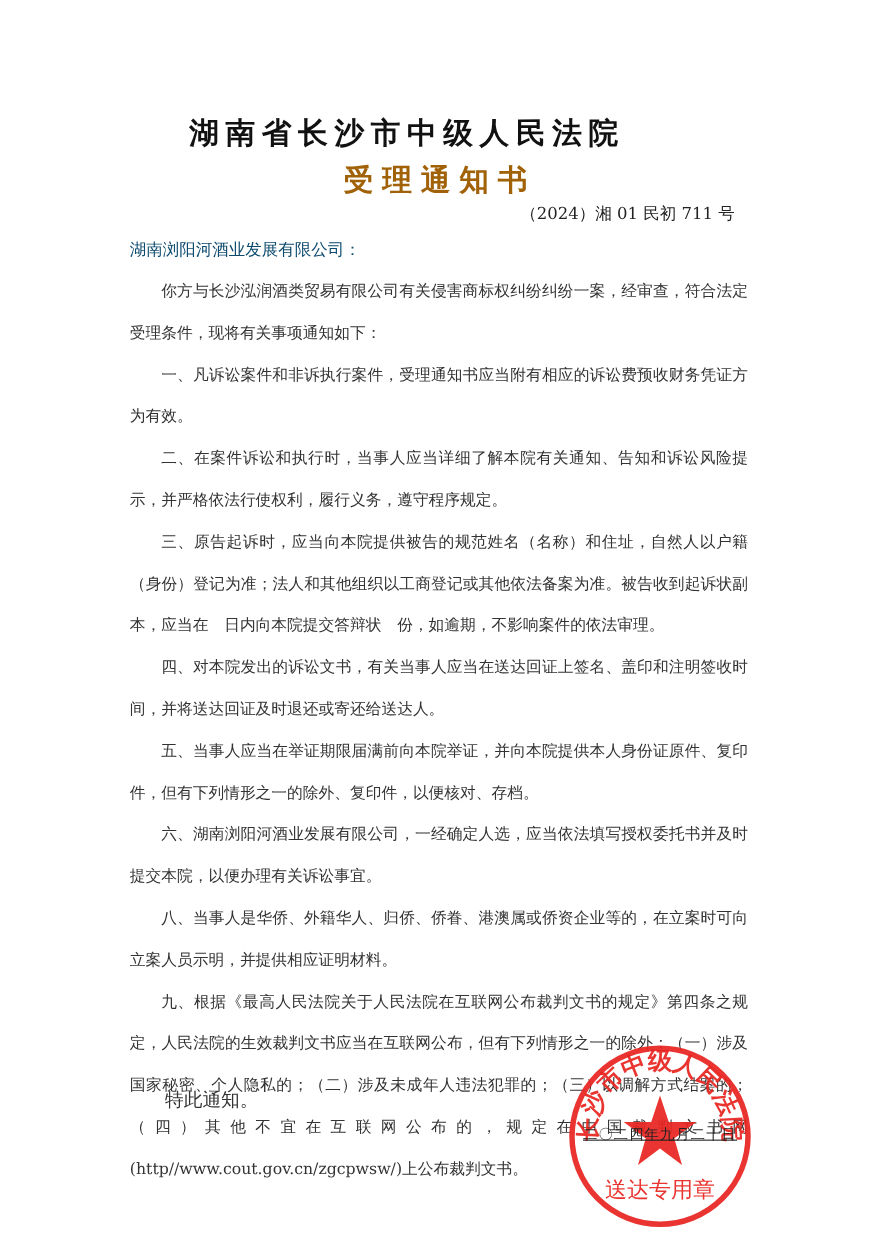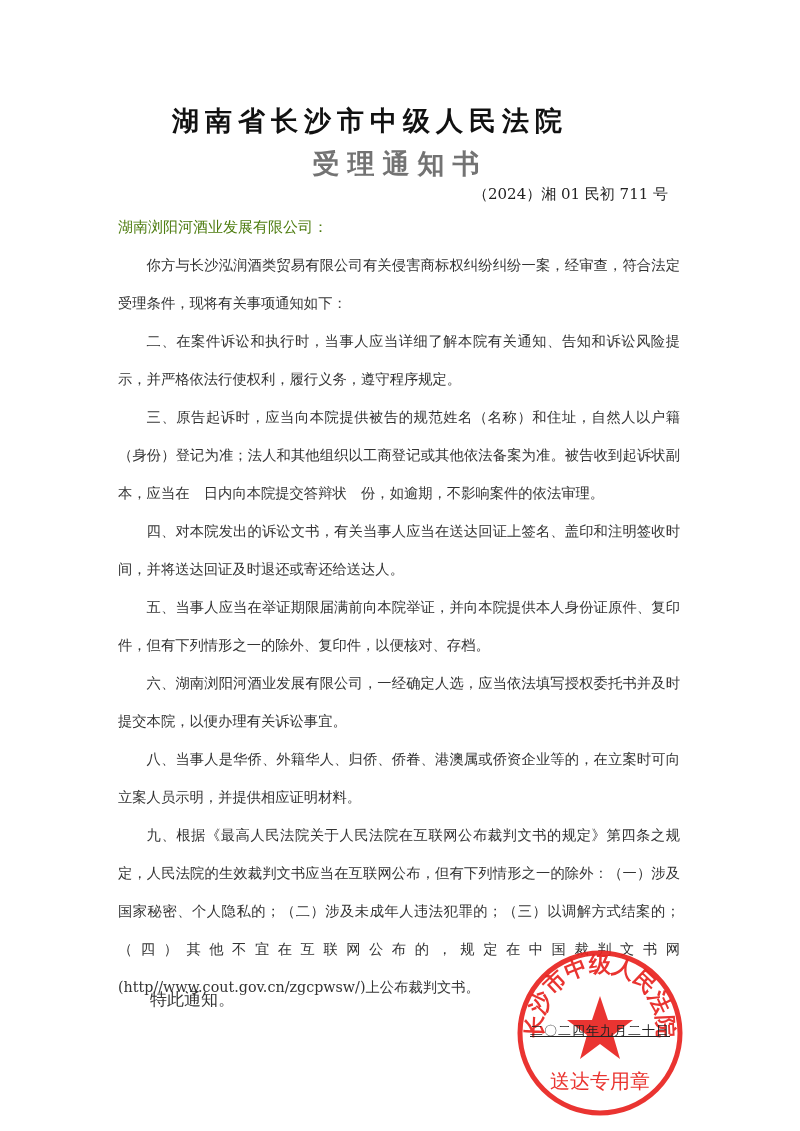--- a/index.html
+++ b/index.html
@@ -4,42 +4,43 @@
 <style>
   html, body { margin: 0; padding: 0; background: #ffffff; }
   body { width: 800px; height: 1131px; position: relative; overflow: hidden;
          font-family: "DejaVu Serif", "Liberation Serif", serif; color: #2a2a2a; }
   .page { position: absolute; left: 0; top: 0; width: 800px; height: 1131px; background: #fff; }
   .title1 { position: absolute; left: 0; width: 740px; top: 103px; text-align: center;
             font-family: "DejaVu Sans", sans-serif; font-weight: bold; font-size: 27px;
             letter-spacing: 6px; color: #111; }
   .title2 { position: absolute; left: 0; width: 800px; top: 146px; text-align: center;
             font-family: "DejaVu Sans", sans-serif; font-weight: bold; font-size: 27px;
-            letter-spacing: 8px; color: #737373; }
+            letter-spacing: 8px; color: #a16207; }
   .caseno { position: absolute; right: 132px; top: 185px; font-size: 15px; color: #222; }
-  .addressee { position: absolute; left: 118px; top: 218px; font-size: 15px; color: #4d7c0f; }
+  .addressee { position: absolute; left: 118px; top: 218px; font-size: 15px; color: #0c4a6e; }
   .body { position: absolute; left: 118px; top: 246px; width: 562px; font-size: 14.3px;
           line-height: 38px; color: #333; }
   .body p { margin: 0; text-indent: 2em; text-align: justify; }
   .closing { position: absolute; left: 150px; top: 988px; font-size: 17px; color: #333; }
   .date { position: absolute; left: 530px; top: 1022px; font-size: 13px; color: #222;
           letter-spacing: 1px; text-decoration: underline; }
   .seal { position: absolute; left: 515px; top: 948px; width: 170px; height: 170px; }
 </style>
 </head>
 <body>
 
 <div class="page">
   <div class="title1">湖南省长沙市中级人民法院</div>
   <div class="title2">受理通知书</div>
   <div class="caseno">（2024）湘 01 民初 711 号</div>
   <div class="addressee">湖南浏阳河酒业发展有限公司：</div>
 
   <div class="body">
     <p>你方与长沙泓润酒类贸易有限公司有关侵害商标权纠纷纠纷一案，经审查，符合法定受理条件，现将有关事项通知如下：</p>
+    <p>一、凡诉讼案件和非诉执行案件，受理通知书应当附有相应的诉讼费预收财务凭证方为有效。</p>
     <p>二、在案件诉讼和执行时，当事人应当详细了解本院有关通知、告知和诉讼风险提示，并严格依法行使权利，履行义务，遵守程序规定。</p>
     <p>三、原告起诉时，应当向本院提供被告的规范姓名（名称）和住址，自然人以户籍（身份）登记为准；法人和其他组织以工商登记或其他依法备案为准。被告收到起诉状副本，应当在　日内向本院提交答辩状　份，如逾期，不影响案件的依法审理。</p>
     <p>四、对本院发出的诉讼文书，有关当事人应当在送达回证上签名、盖印和注明签收时间，并将送达回证及时退还或寄还给送达人。</p>
     <p>五、当事人应当在举证期限届满前向本院举证，并向本院提供本人身份证原件、复印件，但有下列情形之一的除外、复印件，以便核对、存档。</p>
     <p>六、湖南浏阳河酒业发展有限公司，一经确定人选，应当依法填写授权委托书并及时提交本院，以便办理有关诉讼事宜。</p>
     <p>八、当事人是华侨、外籍华人、归侨、侨眷、港澳属或侨资企业等的，在立案时可向立案人员示明，并提供相应证明材料。</p>
     <p>九、根据《最高人民法院关于人民法院在互联网公布裁判文书的规定》第四条之规定，人民法院的生效裁判文书应当在互联网公布，但有下列情形之一的除外：（一）涉及国家秘密、个人隐私的；（二）涉及未成年人违法犯罪的；（三）以调解方式结案的；（四）其他不宜在互联网公布的，规定在中国裁判文书网(http//www.cout.gov.cn/zgcpwsw/)上公布裁判文书。</p>
   </div>
 
   <div class="closing">特此通知。</div>

